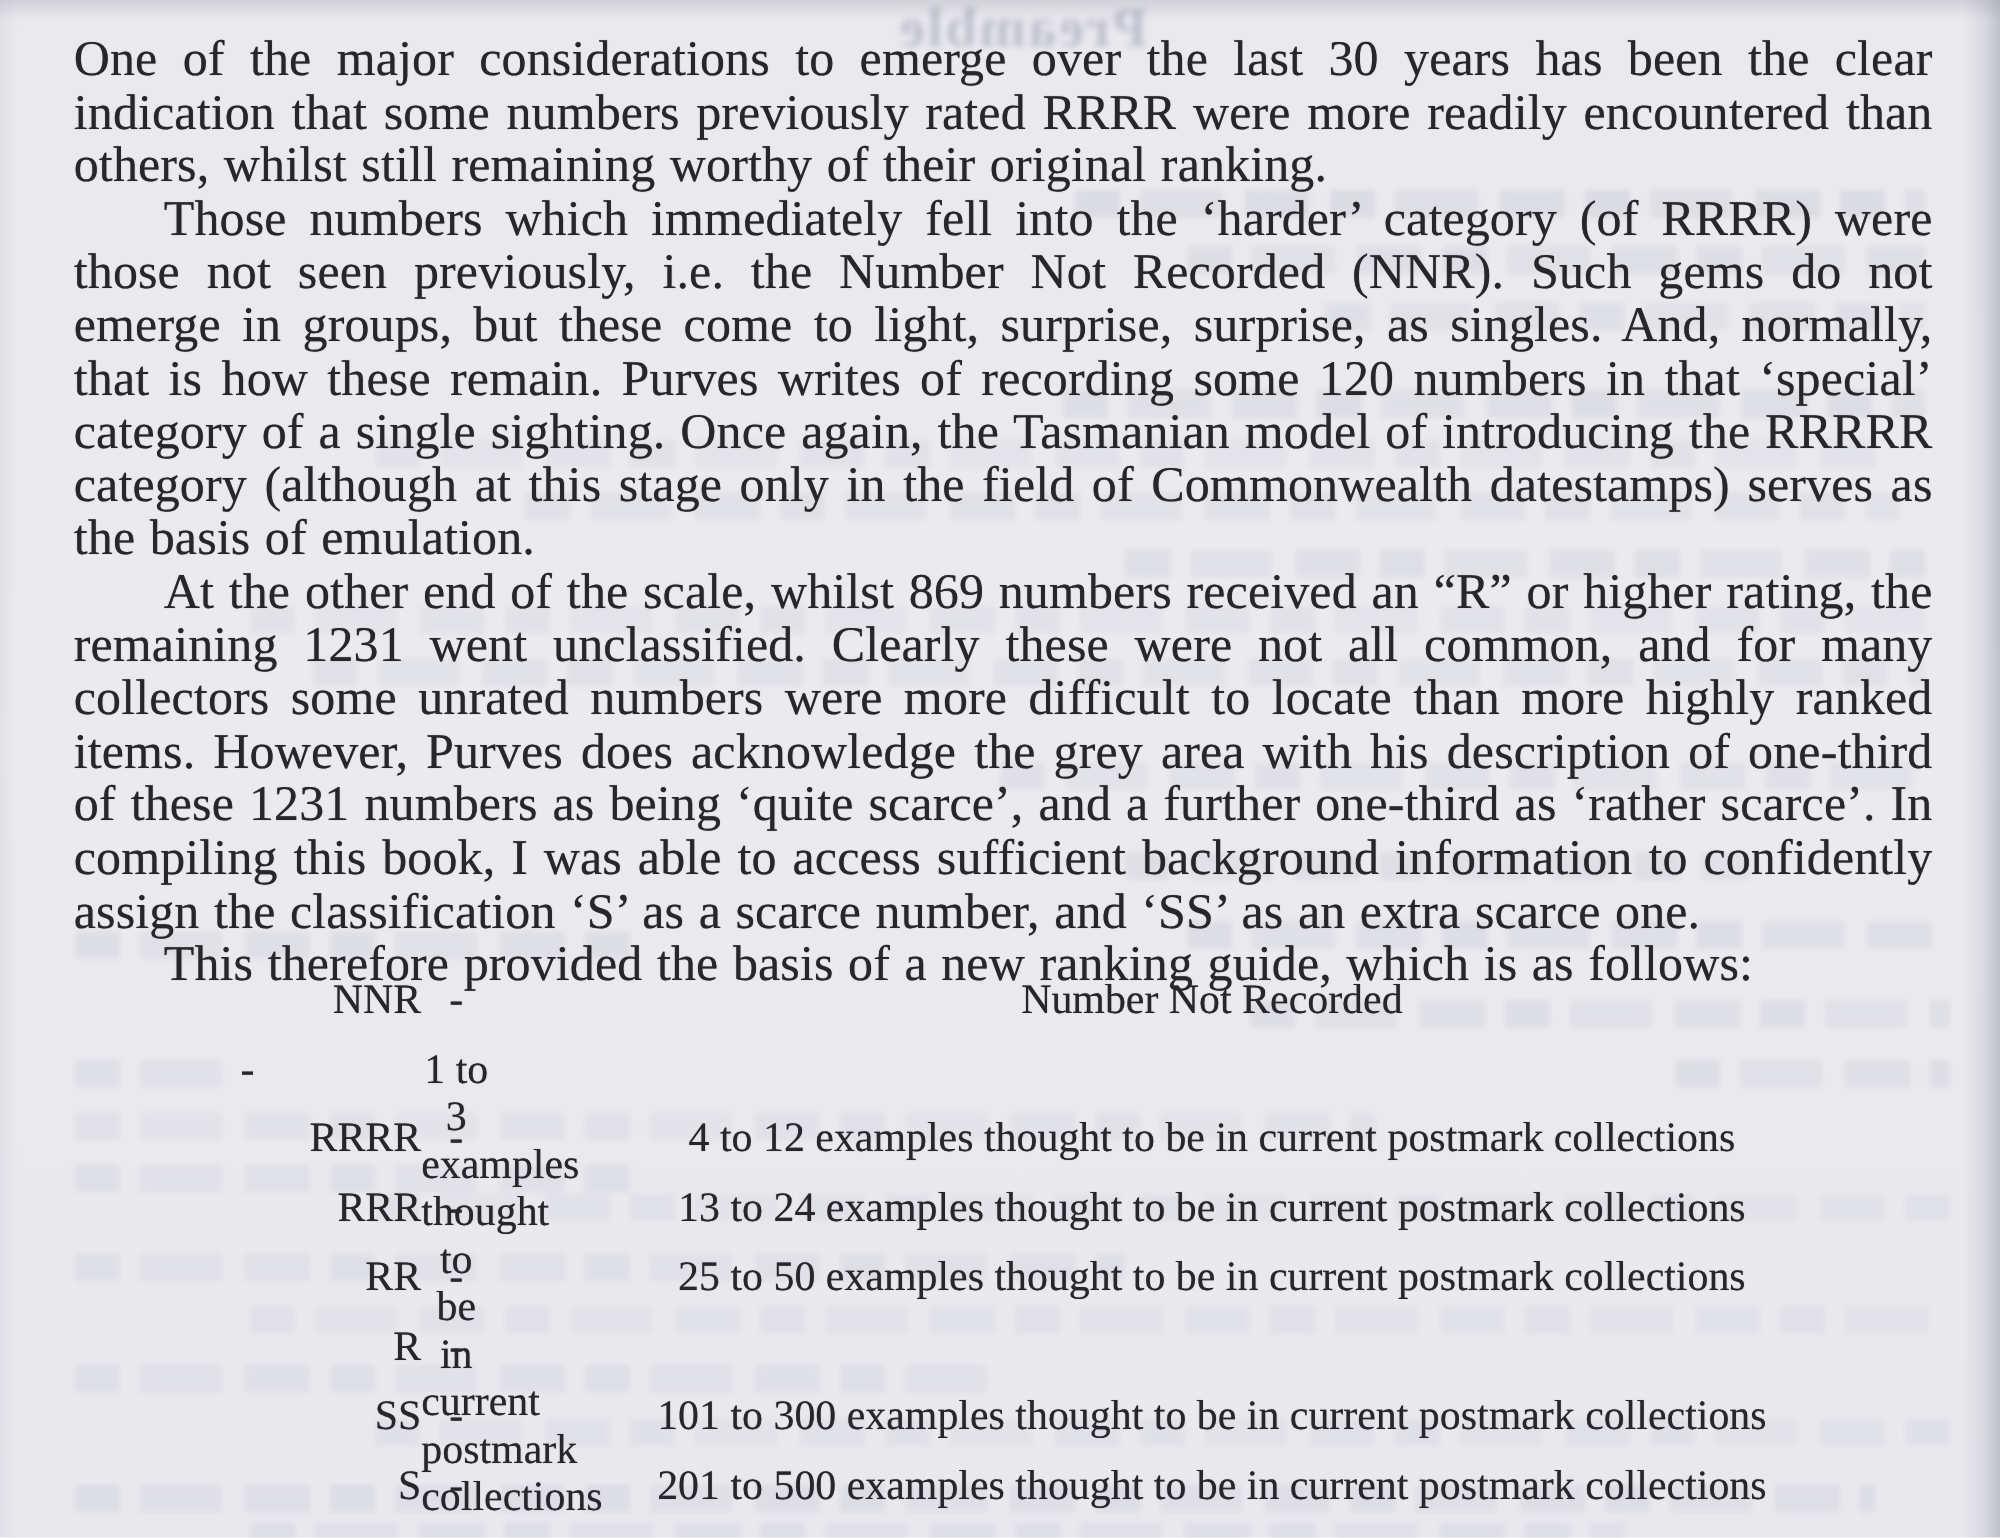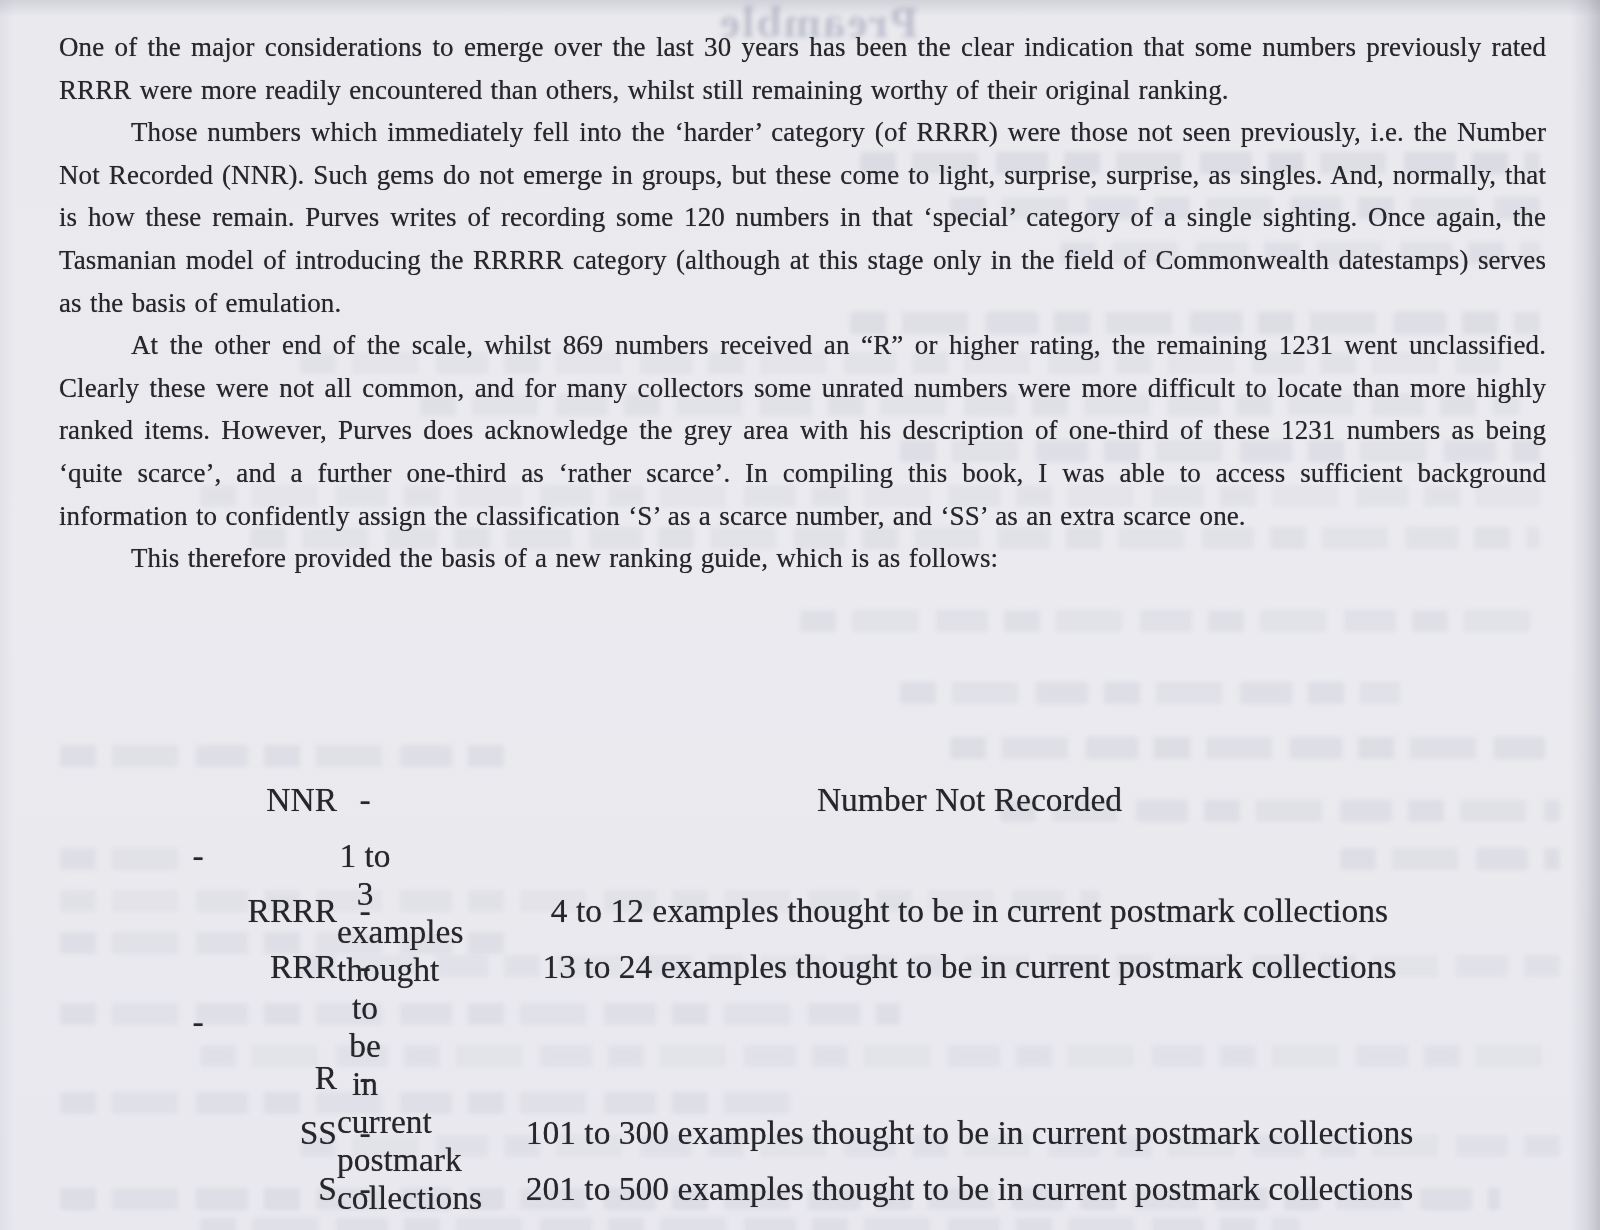--- a/index.html
+++ b/index.html
@@ -59,21 +59,21 @@
     transform: scaleX(-1);
     filter: blur(2.4px);
     letter-spacing: 2px;
   }
 
   
   #body-text {
     position: absolute;
     left: 59px; right: 54px; top: 26px;
     z-index: 3;
-    font-size: 27px;
+    font-size: 40px;
     line-height: 42.6px;
     text-align: justify;
     letter-spacing: 0.1px;
     word-spacing: 1.5px;
     text-shadow: 0 0 0.7px rgba(38,38,45,0.65);
   }
   #body-text p { margin: 0; }
   #body-text p.indent { text-indent: 72px; }
 
   #ranking-list {
@@ -147,21 +147,23 @@
     <span class="rank-code">RRRR</span>
     <span class="rank-dash">-</span>
     <span class="rank-desc">4 to 12 examples thought to be in current postmark collections</span>
   </div>
   <div class="rank-row">
     <span class="rank-code">RRR</span>
     <span class="rank-dash">-</span>
     <span class="rank-desc">13 to 24 examples thought to be in current postmark collections</span>
   </div>
   <div class="rank-row">
+    <span class="rank-code">RR</span>
     <span class="rank-dash">-</span>
+    <span class="rank-desc">25 to 50 examples thought to be in current postmark collections</span>
   </div>
   <div class="rank-row">
     <span class="rank-code">R</span>
     <span class="rank-dash">-</span>
   </div>
   <div class="rank-row">
     <span class="rank-code">SS</span>
     <span class="rank-dash">-</span>
     <span class="rank-desc">101 to 300 examples thought to be in current postmark collections</span>
   </div>

